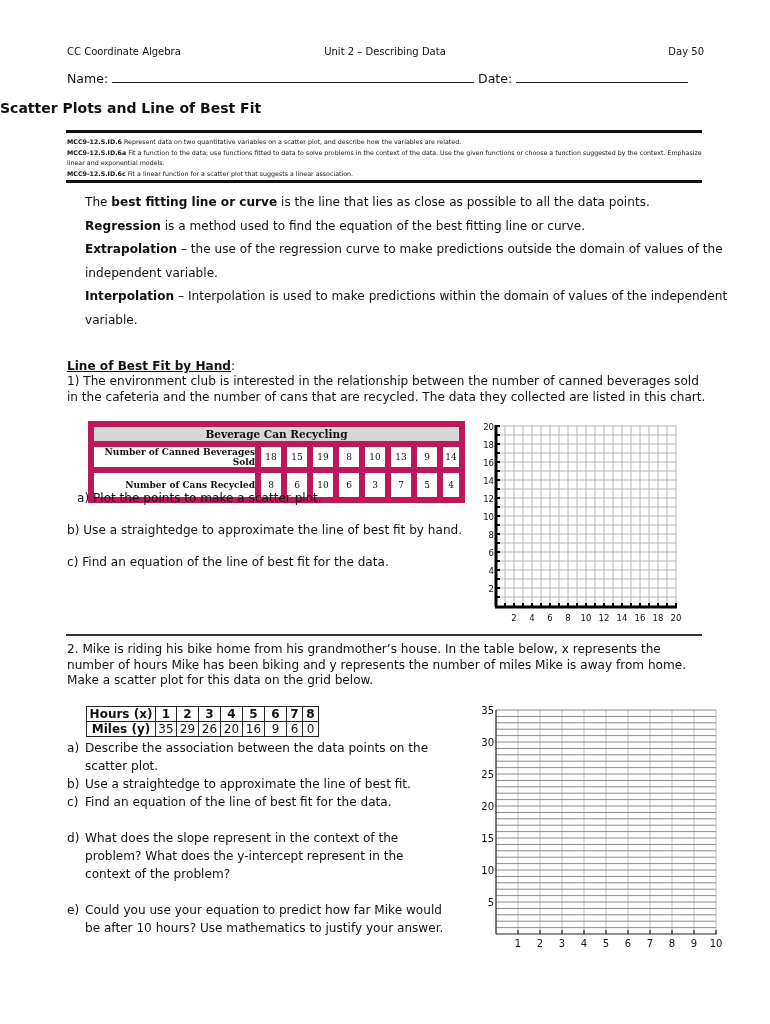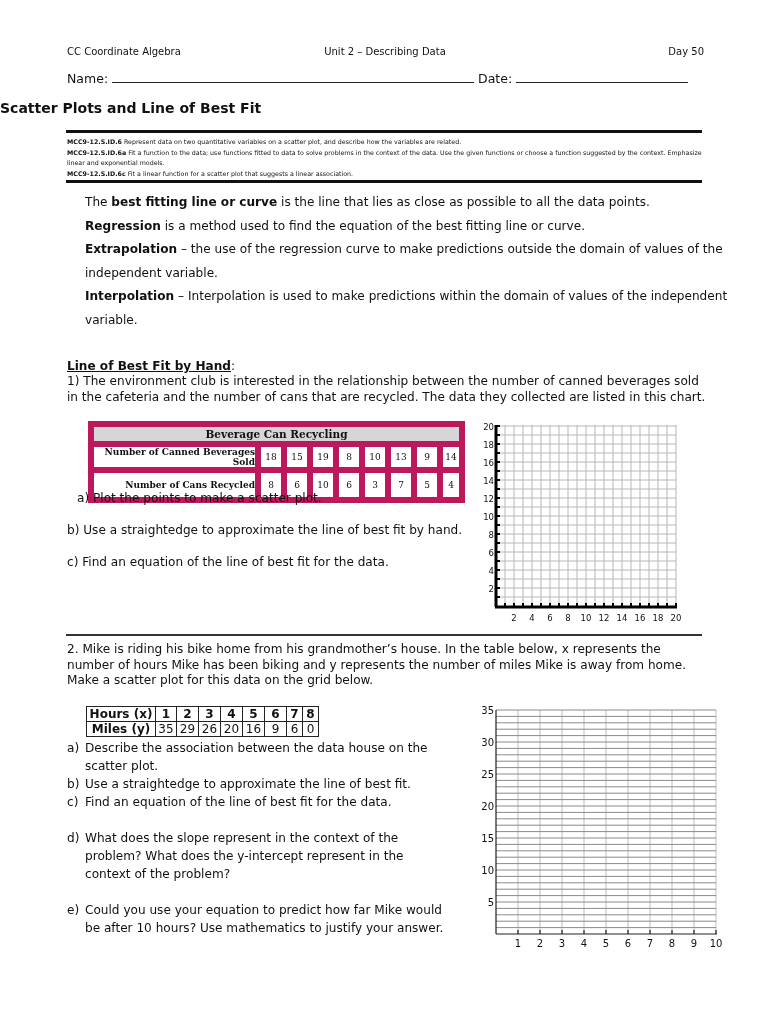--- a/index.html
+++ b/index.html
@@ -162,21 +162,21 @@
       <td>6</td>
       <td>0</td>
     </tr>
   </tbody>
     </table>
 </div>
 
 <div class="abs body-txt" style="left:67px;top:739px;line-height:18px;width:400px;">
   <div style="display:flex;">
       <span style="width:18px;">a)</span>
-      <span><span>Describe the association between the data house on the</span><br><span>scatter plot.</span></span>
+      <span><span>Describe the association between the data points on the</span><br><span>scatter plot.</span></span>
     </div>
   <div style="display:flex;">
       <span style="width:18px;">b)</span>
       <span>Use a straightedge to approximate the line of best fit.</span>
     </div>
   <div style="display:flex;">
       <span style="width:18px;">c)</span>
       <span>Find an equation of the line of best fit for the data.</span>
     </div>
   <div style="display:flex;margin-top:18px;">

